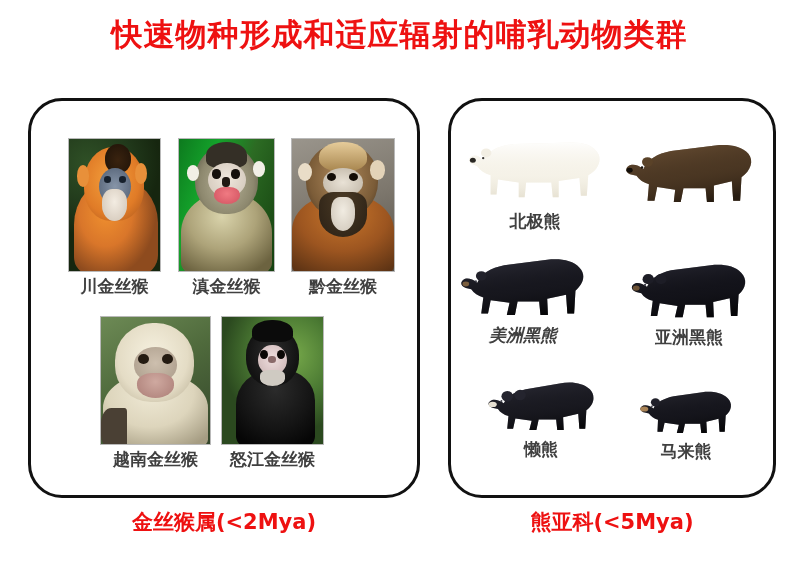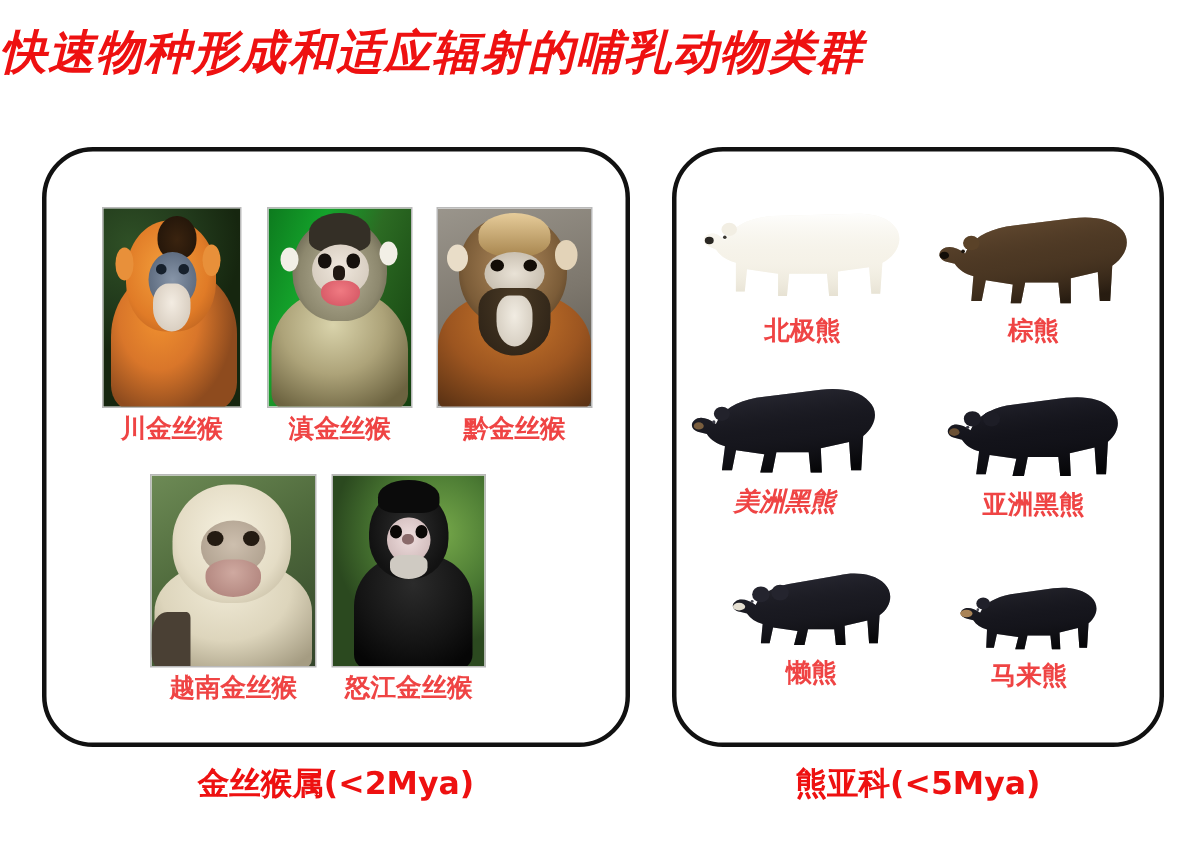--- a/index.html
+++ b/index.html
@@ -7,26 +7,26 @@
     width: 799px; height: 573px;
     background: #ffffff;
     font-family: "DejaVu Sans", "Liberation Sans", sans-serif;
     overflow: hidden;
   }
   #slide { position: relative; width: 799px; height: 573px; background: #fff; }
 
   
   #title {
     position: absolute; left: 0; top: 14px; width: 799px;
+    text-align: center;
     color: #ee1111;
     font-size: 31px;
     font-weight: bold;
     letter-spacing: 1px;
     white-space: nowrap;
-    font-style: italic;
   }
 
   
   .panel {
     position: absolute;
     background: #ffffff;
     border: 3px solid #111111;
     border-radius: 34px;
   }
   #panel-monkeys { left: 28px; top: 98px; width: 392px; height: 400px; }
@@ -38,21 +38,21 @@
     color: #ee1111;
     font-size: 21px;
     font-weight: bold;
     white-space: nowrap;
   }
   #caption-monkeys { left: 28px; top: 508px; width: 392px; }
   #caption-bears   { left: 448px; top: 508px; width: 328px; }
 
   
   .species-label {
-    color: #ef4444;
+    color: #404040;
     font-size: 17px;
     font-weight: bold;
     text-align: center;
     white-space: nowrap;
     line-height: 1;
   }
 
   
   .monkey-cell { position: absolute; }
   .monkey-cell .photo {
@@ -359,21 +359,20 @@
           <circle cx="32" cy="50" r="1.8" fill="#1b130c"></circle>
           <defs>
             <linearGradient id="bbg" x1="0.2" y1="0" x2="0.6" y2="1">
               <stop offset="0%" stop-color="#74573a" stop-opacity="0.75"></stop>
               <stop offset="55%" stop-color="#4a3622" stop-opacity="0.25"></stop>
               <stop offset="100%" stop-color="#1e150c" stop-opacity="0.8"></stop>
             </linearGradient>
           </defs>
         </svg>
       </div>
-      <div class="species-label">棕熊</div>
     </div>
 
     <div class="bear-cell b3">
       <div class="bear-art">
         <svg viewBox="0 0 200 110" preserveAspectRatio="xMidYMid meet">
           <path d="M32 50 C24 44 16 42 11 46 C6 50 8 56 15 58 L23 60 C27 66 33 70 41 72
                    L38 96 L48 96 L52 76 L80 80 L76 98 L88 98 L92 78
                    L124 78 L126 98 L137 98 L136 74
                    L164 68 L166 96 L176 96 L178 62
                    C190 52 194 38 184 28 C174 16 154 14 136 16

